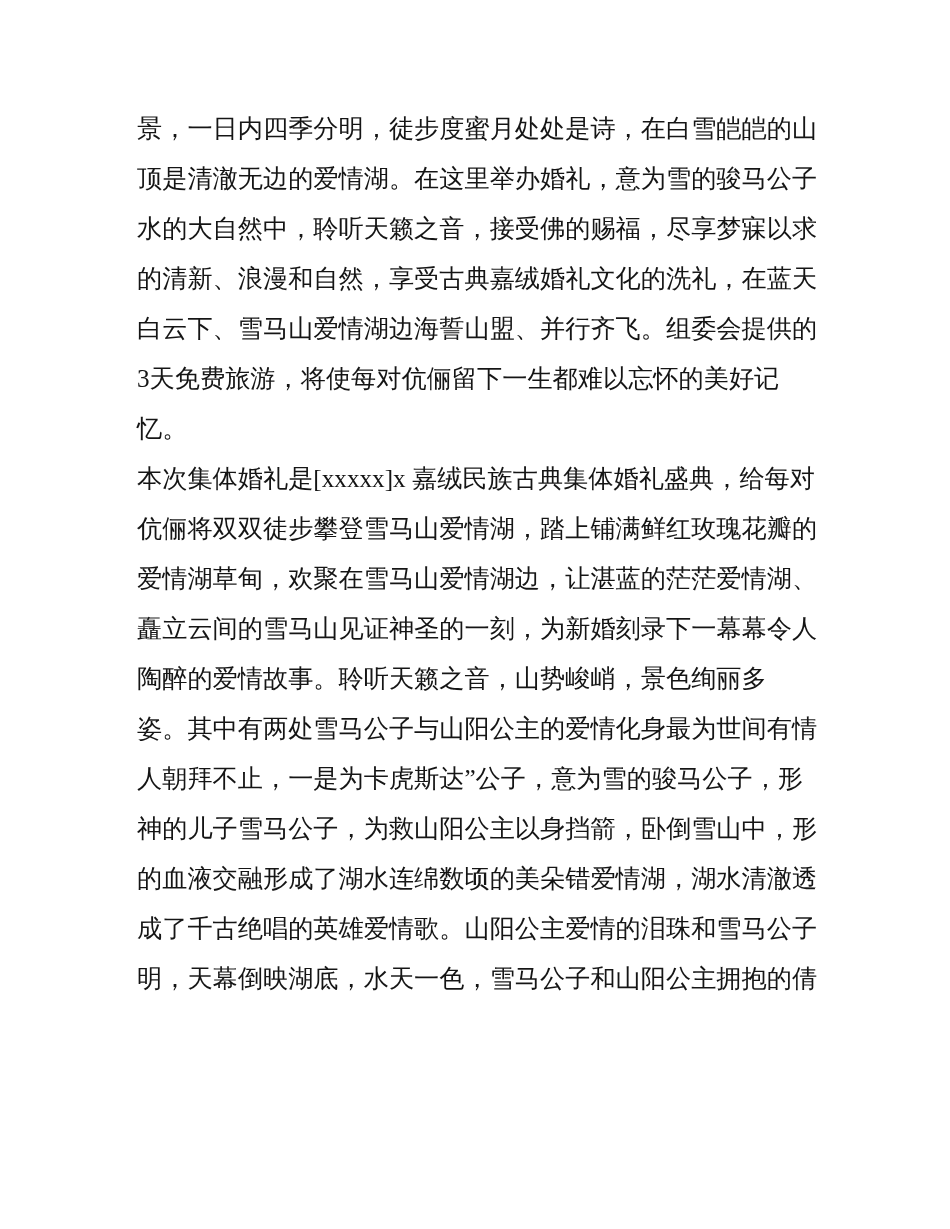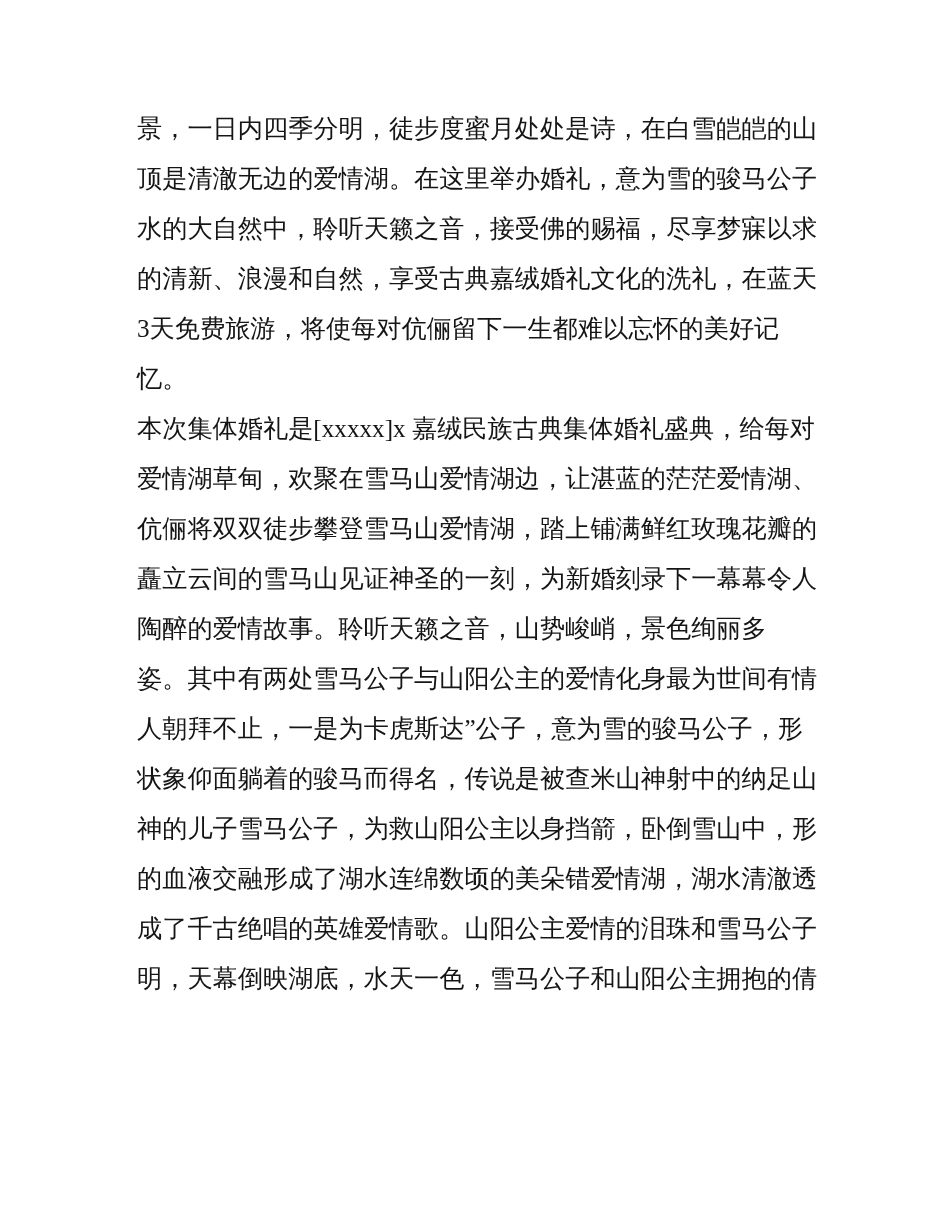--- a/index.html
+++ b/index.html
@@ -40,28 +40,28 @@
 </style>
 </head>
 <body>
 
 <div class="doc-page">
   <div class="text-block">
     <div class="text-line">景，一日内四季分明，徒步度蜜月处处是诗，在白雪皑皑的山</div>
     <div class="text-line">顶是清澈无边的爱情湖。在这里举办婚礼，意为雪的骏马公子</div>
     <div class="text-line">水的大自然中，聆听天籁之音，接受佛的赐福，尽享梦寐以求</div>
     <div class="text-line">的清新、浪漫和自然，享受古典嘉绒婚礼文化的洗礼，在蓝天</div>
+    <div class="text-line">白云下、雪马山爱情湖边海誓山盟、并行齐飞。组委会提供的</div>
     <div class="text-line">3天免费旅游，将使每对伉俪留下一生都难以忘怀的美好记</div>
     <div class="text-line">忆。</div>
     <div class="text-line">本次集体婚礼是[xxxxx]x 嘉绒民族古典集体婚礼盛典，给每对</div>
+    <div class="text-line">伉俪将双双徒步攀登雪马山爱情湖，踏上铺满鲜红玫瑰花瓣的</div>
     <div class="text-line">爱情湖草甸，欢聚在雪马山爱情湖边，让湛蓝的茫茫爱情湖、</div>
-    <div class="text-line">伉俪将双双徒步攀登雪马山爱情湖，踏上铺满鲜红玫瑰花瓣的</div>
     <div class="text-line">矗立云间的雪马山见证神圣的一刻，为新婚刻录下一幕幕令人</div>
     <div class="text-line">陶醉的爱情故事。聆听天籁之音，山势峻峭，景色绚丽多</div>
     <div class="text-line">姿。其中有两处雪马公子与山阳公主的爱情化身最为世间有情</div>
     <div class="text-line">人朝拜不止，一是为卡虎斯达”公子，意为雪的骏马公子，形</div>
-    <div class="text-line">状象仰面躺着的骏马而得名，传说是被查米山神射中的纳足山</div>
     <div class="text-line">神的儿子雪马公子，为救山阳公主以身挡箭，卧倒雪山中，形</div>
     <div class="text-line">的血液交融形成了湖水连绵数顷的美朵错爱情湖，湖水清澈透</div>
     <div class="text-line">成了千古绝唱的英雄爱情歌。山阳公主爱情的泪珠和雪马公子</div>
     <div class="text-line">明，天幕倒映湖底，水天一色，雪马公子和山阳公主拥抱的倩</div>
   </div>
 </div>
 
 </body></html>

